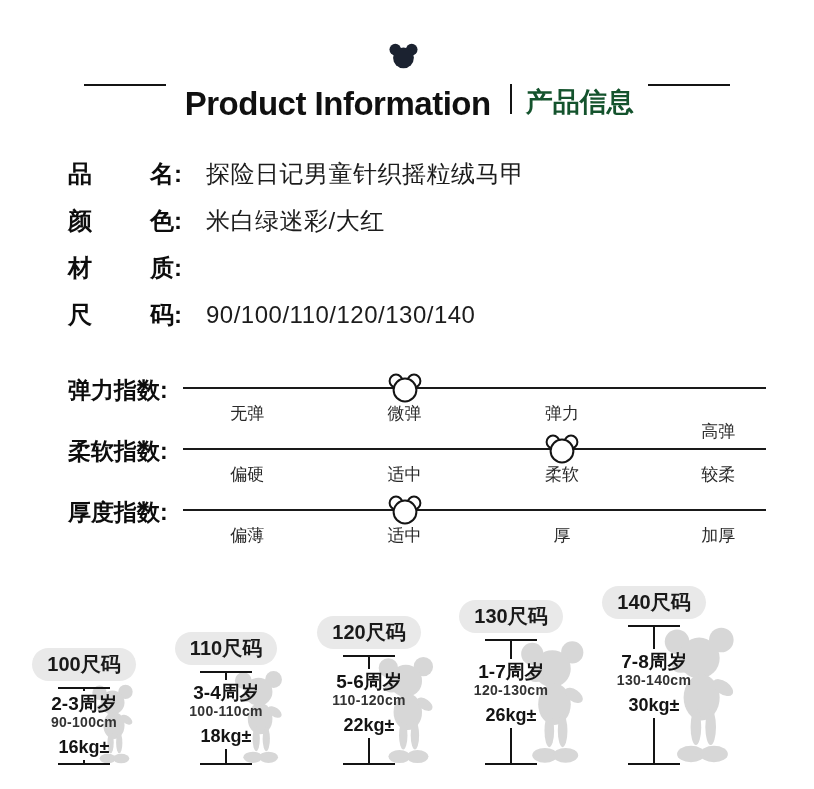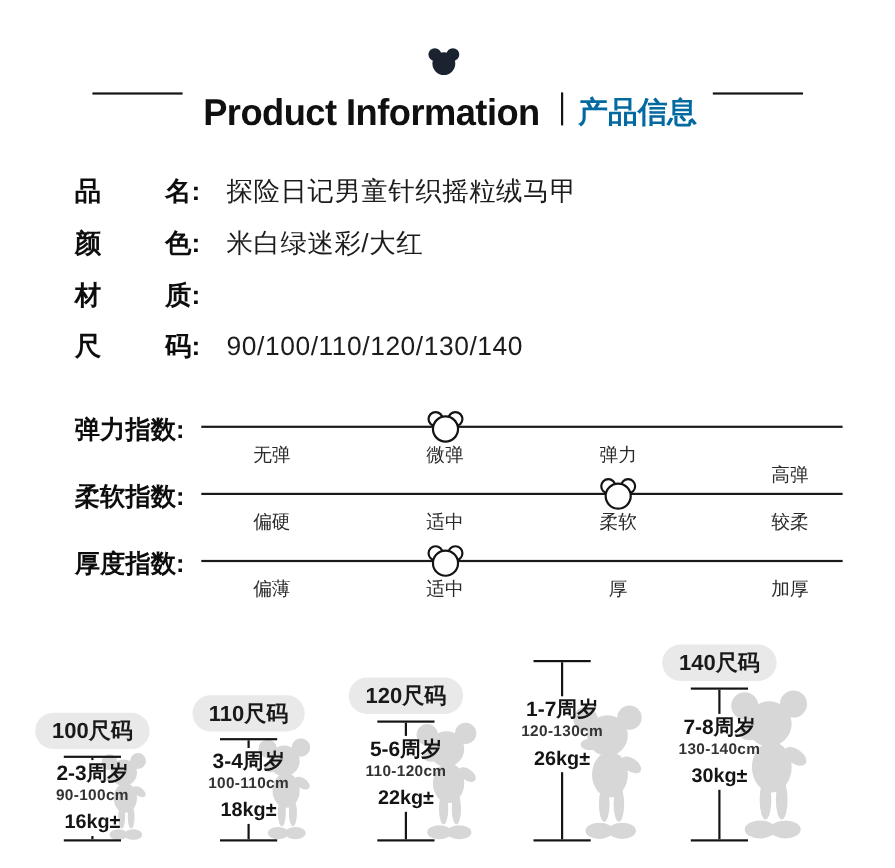--- a/index.html
+++ b/index.html
@@ -19,21 +19,21 @@
   .header-row {
     position:absolute; top:84px; left:0; width:814px; height:42px;
     display:flex; justify-content:center; gap:14px;
   }
   .h-line { width:82px; height:2px; background:#141414; }
   .title-en {
     font-size:34px; font-weight:bold; letter-spacing:-0.5px;
     color:#101010; white-space:nowrap; transform:scaleX(0.97);
   }
   .title-divider { width:2px; height:30px; background:#141414; }
-  .title-zh { font-size:27px; font-weight:bold; color:#0369a1; white-space:nowrap; }
+  .title-zh { font-size:27px; font-weight:bold; color:#14532d; white-space:nowrap; }
 
   
   .details { position:absolute; left:68px; top:158px; }
   .detail-row { display:flex; align-items:baseline; height:26px; margin-bottom:21px; }
   .detail-label {
     display:inline-flex; justify-content:space-between;
     width:114px; font-size:24px; font-weight:bold; color:#0d0d0d;
   }
   .detail-value { margin-left:24px; font-size:24px; color:#1c1c1c; letter-spacing:0.5px; white-space:nowrap; }
 
@@ -245,20 +245,21 @@
         </div>
         <div class="vline v-bot"></div>
         <div class="bar"></div>
       </div>
     </div>
 
     <div class="size-col" style="left:446px;height:165px">
       <svg class="silhouette" viewBox="0 0 100 170" width="74" height="126">
           <use href="#mickey-body-shape"></use>
         </svg>
+      <div class="size-pill">130尺码</div>
       <div class="bracket">
         <div class="bar"></div>
         <div class="vline v-top"></div>
         <div class="size-info">
           <div class="size-age">1-7周岁</div>
           <div class="size-height">120-130cm</div>
           <div class="size-weight">26kg±</div>
         </div>
         <div class="vline v-bot"></div>
         <div class="bar"></div>

